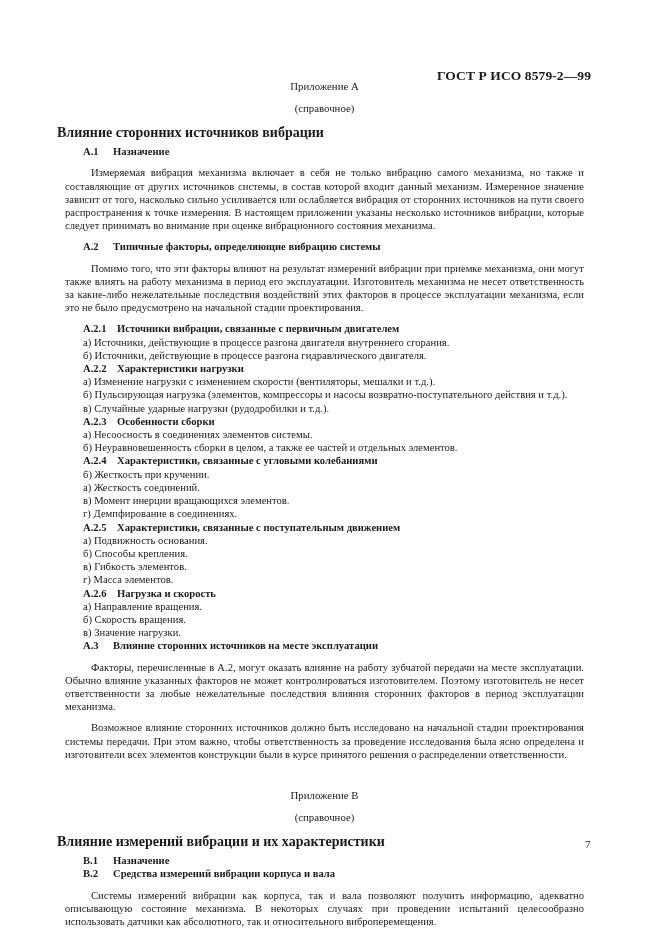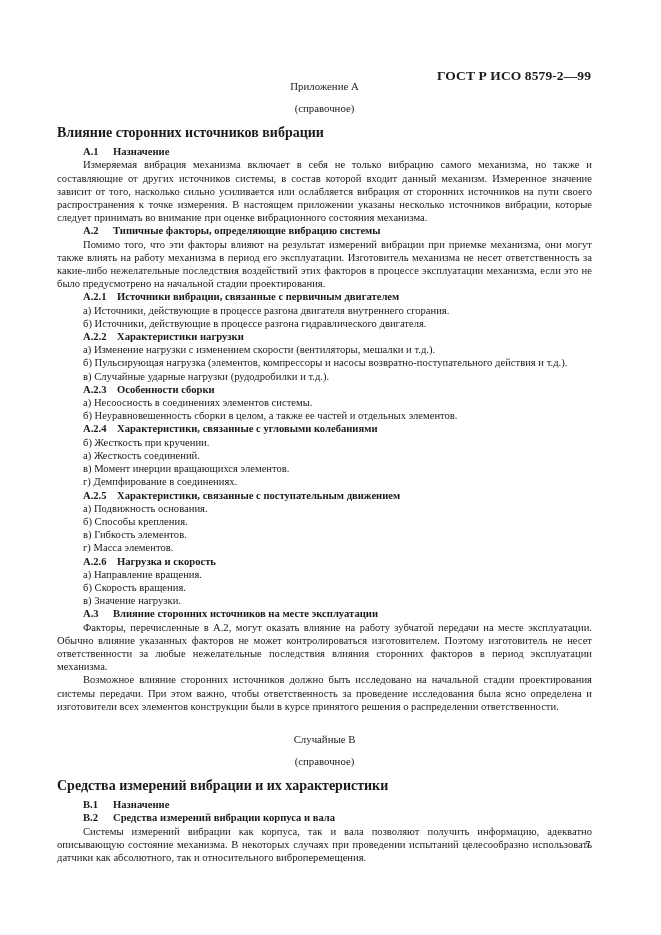--- a/index.html
+++ b/index.html
@@ -55,21 +55,21 @@
       font-weight: bold;
       margin: 0;
       padding-left: 26px;
     }
     .sec .num {
       display: inline-block;
       min-width: 30px;
     }
     .sec .num.tight { min-width: 34px; }
     .para {
-      margin: 0;
+      margin: 8px;
       text-indent: 26px;
       text-align: justify;
     }
     .item {
       margin: 0;
       padding-left: 26px;
     }
     .item-wrap {
       margin: 0;
       text-indent: 26px;
@@ -132,23 +132,23 @@
     <p class="item">в) Значение нагрузки.</p>
 
     <p class="sec"><span class="num">А.3</span><span>Влияние сторонних источников на месте эксплуатации</span></p>
     <p class="para">Факторы, перечисленные в А.2, могут оказать влияние на работу зубчатой передачи на месте эксплуатации. Обычно влияние указанных факторов не может контролироваться изготовителем. Поэтому изготовитель не несет ответственности за любые нежелательные последствия влияния сторонних факторов в период эксплуатации механизма.</p>
     <p class="para">Возможное влияние сторонних источников должно быть исследовано на начальной стадии проектирования системы передачи. При этом важно, чтобы ответственность за проведение исследования была ясно определена и изготовители всех элементов конструкции были в курсе принятого решения о распределении ответственности.</p>
   </section>
 
   <div class="spacer-b"></div>
 
   <section>
-    <p class="annex-title">Случайные В</p>
+    <p class="annex-title">Приложение В</p>
     <p class="annex-kind">(справочное)</p>
-    <p class="annex-heading">Средства измерений вибрации и их характеристики</p>
+    <p class="annex-heading">Влияние измерений вибрации и их характеристики</p>
 
     <p class="sec"><span class="num">В.1</span><span>Назначение</span></p>
 
     <p class="sec"><span class="num">В.2</span><span>Средства измерений вибрации корпуса и вала</span></p>
     <p class="para">Системы измерений вибрации как корпуса, так и вала позволяют получить информацию, адекватно описывающую состояние механизма. В некоторых случаях при проведении испытаний целесообразно использовать датчики как абсолютного, так и относительного виброперемещения.</p>
   </section>
 </div>
 
 <div class="page-number">7</div>
 

